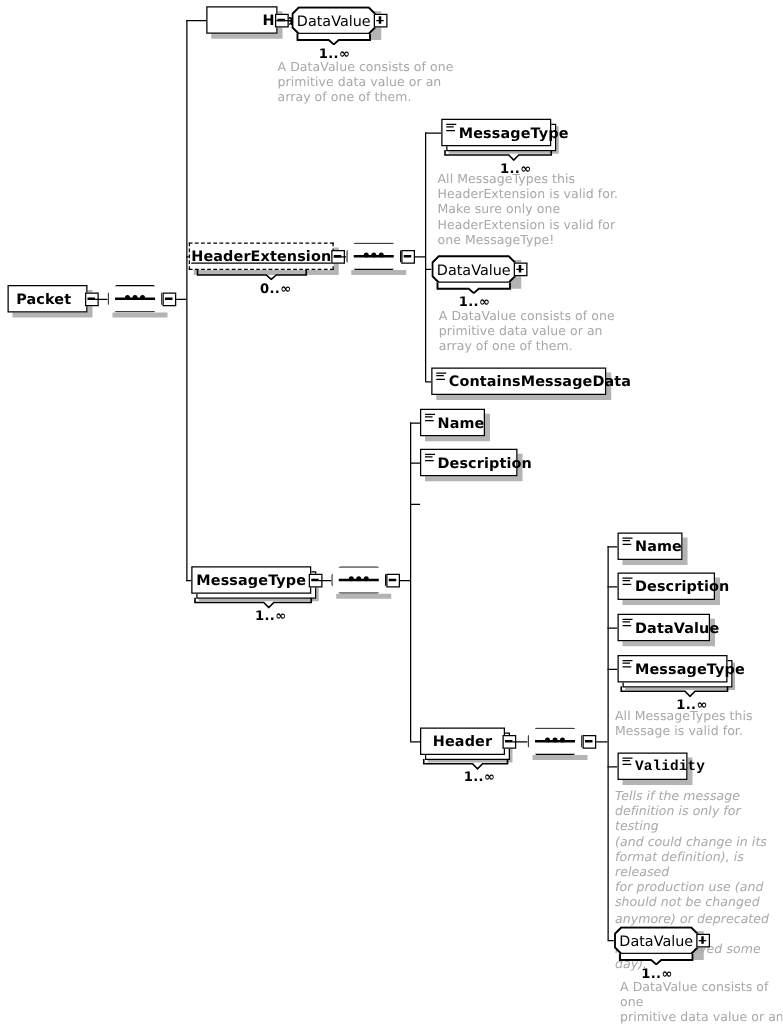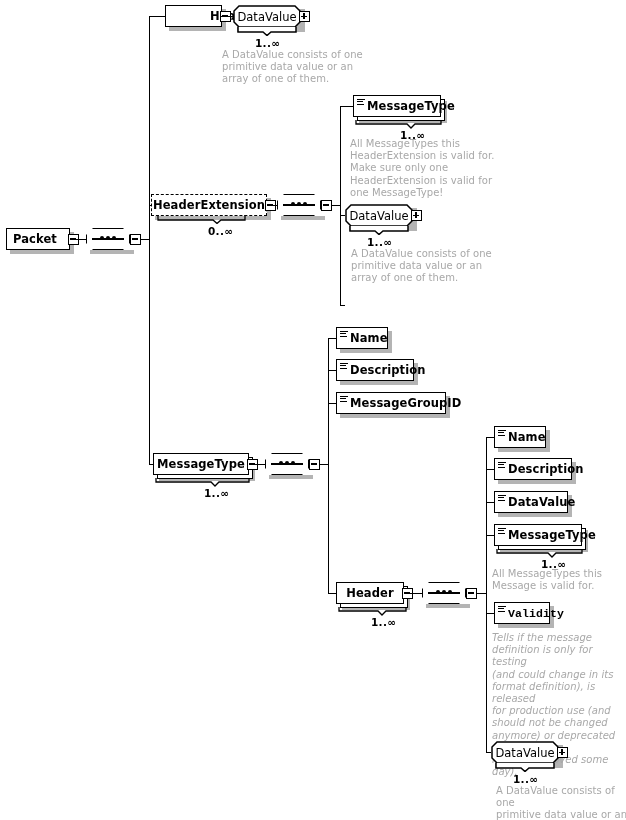--- a/index.html
+++ b/index.html
@@ -32,21 +32,21 @@
     box-sizing:border-box;
     display:flex;
     align-items:center;
     white-space:nowrap;
     font-size:11.5px;
     font-weight:bold;
     color:#000;
     padding:0 6px 0 6px;
     letter-spacing:0.1px;
   }
-  .box.dashed { border:1.5px dashed #000; }
+  .box.dashed { border:1.5px dashed #000;text-decoration:underline; }
   .box .lbl { line-height:1; position:relative; top:0.5px; }
 
   
   .shadow {
     position:absolute;
     background:#b4b4b4;
     z-index:-1;
   }
 
   
@@ -243,20 +243,31 @@
     <svg width="60" height="9" style="position:absolute;left:4px;top:22px;">
       <path d="M1,0 L1,5 L26,5 L30,8.5 L34,5 L59,5 L59,0" fill="#ffffff" stroke="#000000" stroke-width="1.5"></path>
     </svg>
     <div class="mult" style="left:22px; top:32px;">1..∞</div>
   </div>
   <div class="ann" style="left:351px; top:248px; width:170px;">A DataValue consists of one
 primitive data value or an
 array of one of them.</div>
 
   <div class="ln h" style="left:340px; top:305px; width:5px;"></div>
+  <div class="node" style="left:345px; top:294px;">
+    <div class="shadow" style="left:4px; top:4px; width:140px; height:22px;"></div>
+    <div class="box has-icon" style="width:140px;">
+      <span class="el-icon">
+          <i></i>
+          <i></i>
+          <i></i>
+        </span>
+      <span class="lbl">ContainsMessageData</span>
+    </div>
+  </div>
 
   <div class="ln h" style="left:149px; top:464px; width:4px;"></div>
   <div class="node" style="left:153px; top:453px;">
     <div class="shadow" style="left:6px; top:6px; width:96px; height:22px;"></div>
     <div class="stack-sheet" style="left:4px; top:4px; width:96px; height:22px;"></div>
     <div class="box" style="width:96px; justify-content:center;">
       <span class="lbl">MessageType</span>
     </div>
     <div class="expander" style="left:94px; top:5.5px;"></div>
     <svg width="96" height="9" style="position:absolute;left:2px;top:25px;">
@@ -299,31 +310,20 @@
       <span class="el-icon">
           <i></i>
           <i></i>
           <i></i>
         </span>
       <span class="lbl">Description</span>
     </div>
   </div>
 
   <div class="ln h" style="left:328px; top:403px; width:8px;"></div>
-  <div class="node" style="left:336px; top:392px;">
-    <div class="shadow" style="left:4px; top:4px; width:110px; height:22px;"></div>
-    <div class="box has-icon" style="width:110px;">
-      <span class="el-icon">
-          <i></i>
-          <i></i>
-          <i></i>
-        </span>
-      <span class="lbl">MessageGroupID</span>
-    </div>
-  </div>
 
   <div class="ln h" style="left:328px; top:593px; width:8px;"></div>
   <div class="node" style="left:336px; top:582px;">
     <div class="shadow" style="left:6px; top:6px; width:68px; height:22px;"></div>
     <div class="stack-sheet" style="left:4px; top:4px; width:68px; height:22px;"></div>
     <div class="box" style="width:68px; justify-content:center;">
       <span class="lbl">Header</span>
     </div>
     <div class="expander" style="left:66px; top:5.5px;"></div>
     <svg width="70" height="9" style="position:absolute;left:2px;top:25px;">

